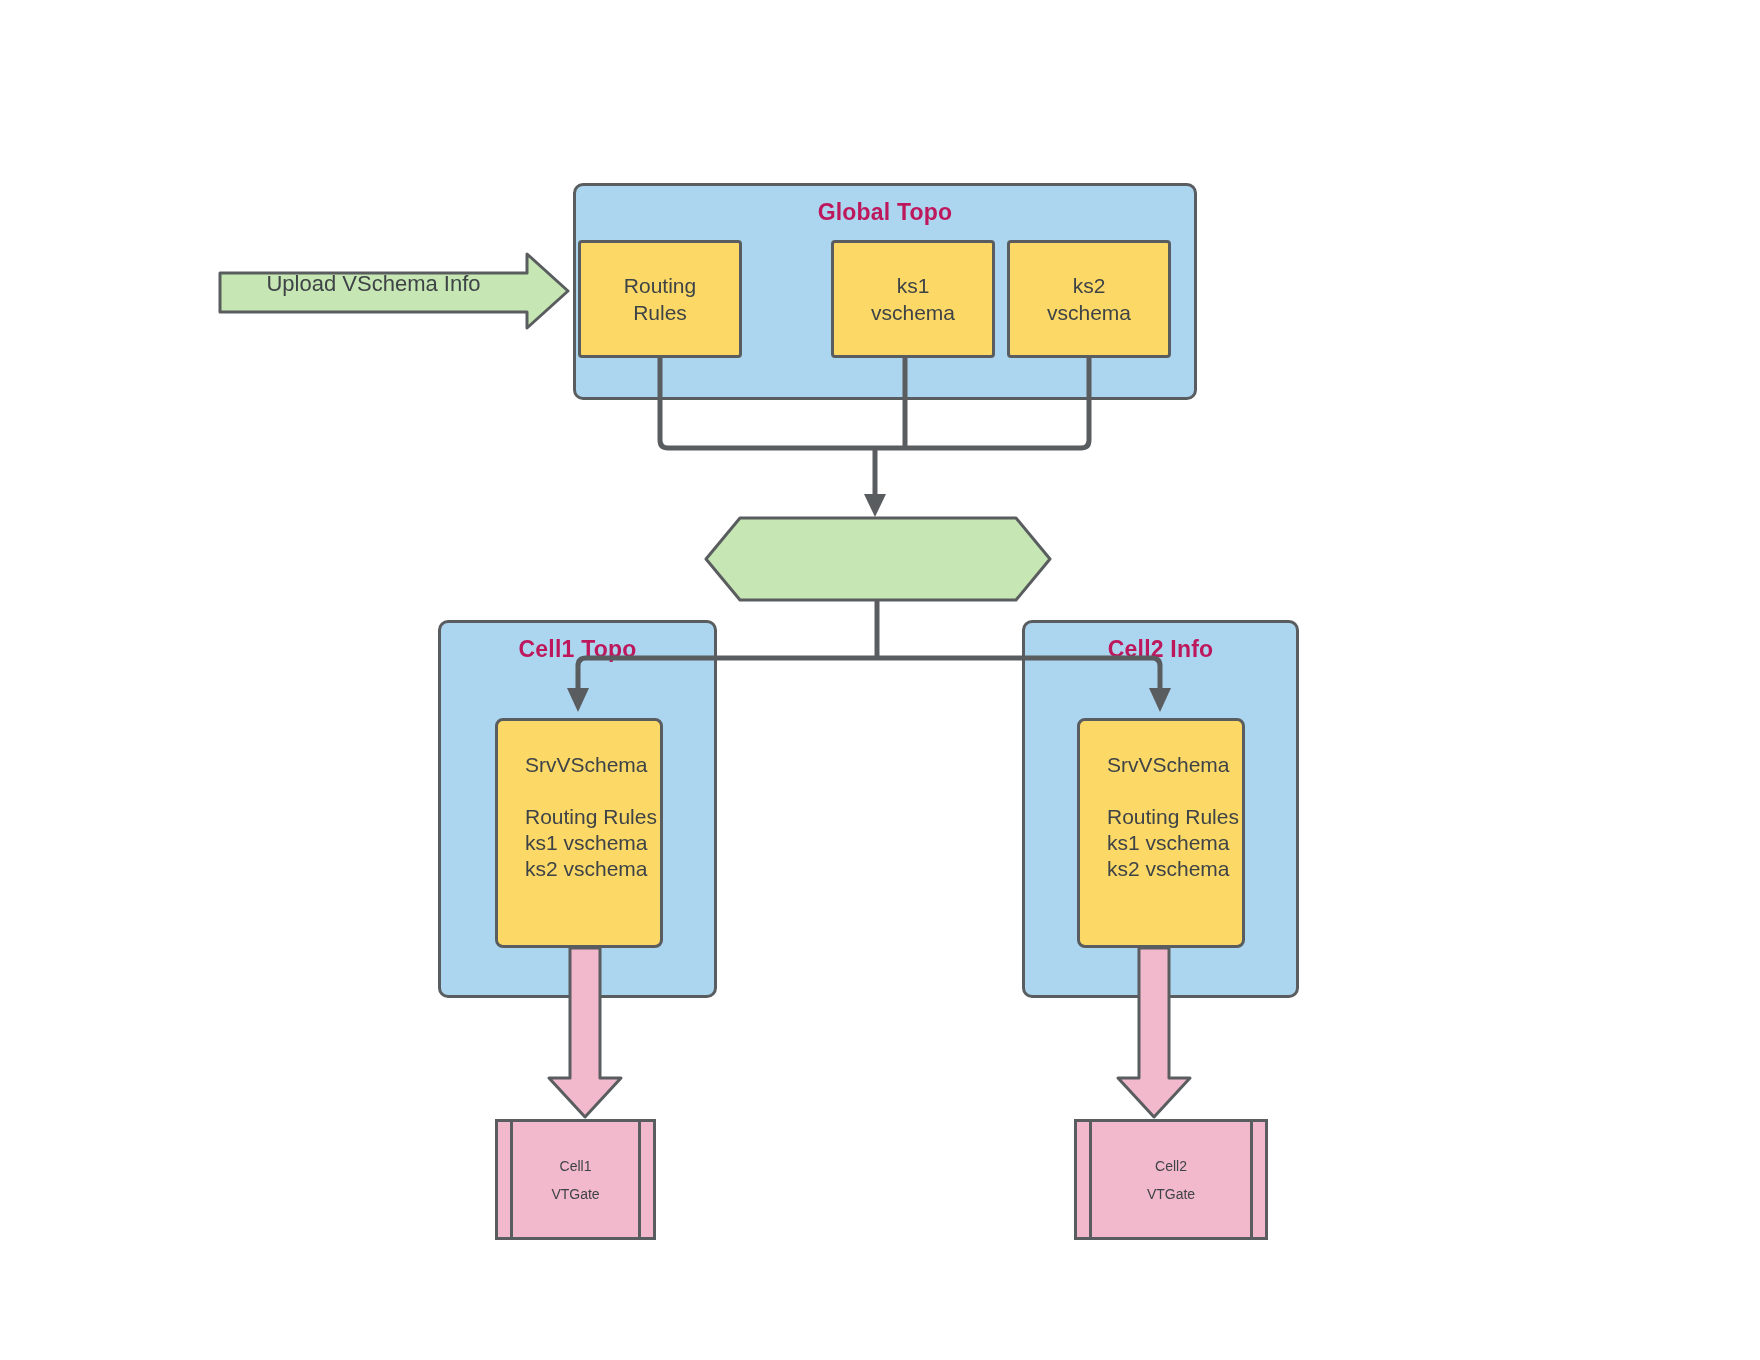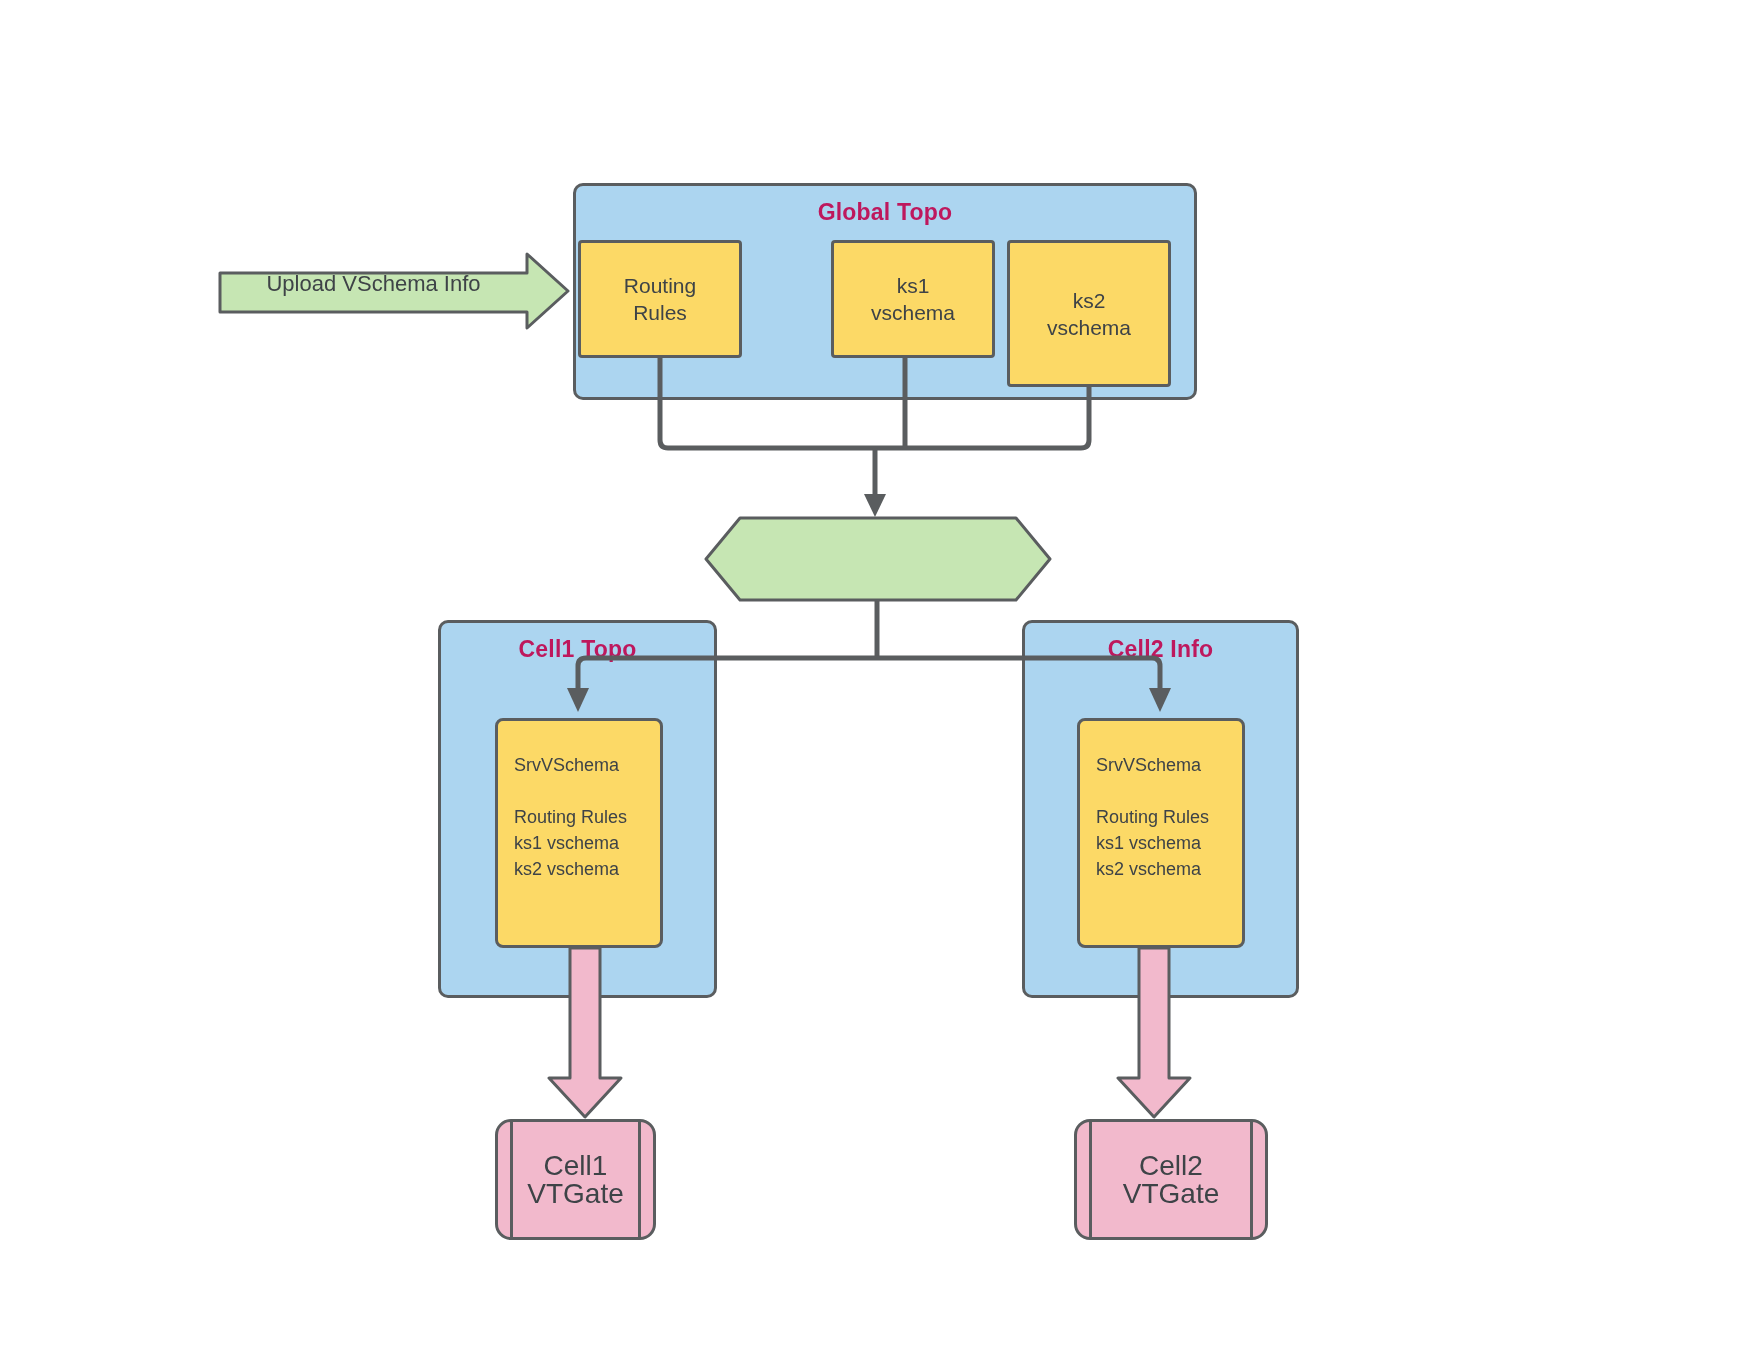--- a/index.html
+++ b/index.html
@@ -27,47 +27,47 @@
   
   .node{
     background:var(--yellow_fill,#fcd966);
     border:3px solid var(--stroke,#5a5d5f);
     border-radius:4px;
     display:flex;align-items:center;justify-content:center;text-align:center;
     font-size:21px;line-height:27px;white-space:pre-line;
   }
   .node-rr {left:578px;top:240px;width:164px;height:118px;}
   .node-ks1{left:783px;top:240px;width:164px;height:118px;margin-left:48px;}
-  .node-ks2{left:1007px;top:240px;width:164px;height:147px;}
+  .node-ks2{left:1007px;top:240px;width:164px;height:118px;}
 
   .srv-node{
     background:var(--yellow_fill,#fcd966);
     border:3px solid var(--stroke,#5a5d5f);
     border-radius:8px;
-    font-size:18px;line-height:26px;white-space:pre-line;
-    padding:31px 0 0 16px;text-align:left;
+    font-size:21px;line-height:26px;white-space:pre-line;
+    padding:31px 0 0 27px;text-align:left;
   }
   .srv1{left:495px;top:718px;width:168px;height:230px;}
   .srv2{left:1077px;top:718px;width:168px;height:230px;}
 
   
   .shape-label{
     position:absolute;display:flex;align-items:center;justify-content:center;
     text-align:center;white-space:pre-line;pointer-events:none;
   }
   .upload-label{left:220px;top:271px;width:307px;height:26px;font-size:22px;}
   .hex-label{left:706px;top:518px;width:344px;height:82px;font-size:22px;}
 
   
   .vtgate{
     background:var(--pink_fill,#f2b9cc);
     border:3px solid var(--stroke,#5a5d5f);
-    border-radius:16px;
+    border-radius:0;
     display:flex;align-items:center;justify-content:center;text-align:center;
-    font-size:28px;line-height:28px;white-space:pre-line;
+    font-size:14px;line-height:28px;white-space:pre-line;
   }
   .vtgate1{left:495px;top:1119px;width:161px;height:121px;}
   .vtgate2{left:1074px;top:1119px;width:194px;height:121px;}
   .side-rule{position:absolute;top:0;bottom:0;width:3px;background:var(--stroke,#5a5d5f);}
   .side-rule.l{left:12px;} .side-rule.r{right:12px;}
 
   .conn{fill:none;stroke:var(--stroke,#5a5d5f);stroke-width:5;}
   .arrowhead{fill:var(--stroke,#5a5d5f);stroke:none;}
   .green-shape{fill:var(--green_fill,#c6e6b3);stroke:var(--stroke,#5a5d5f);stroke-width:3;stroke-linejoin:round;}
   .pink-shape{fill:var(--pink_fill,#f2b9cc);stroke:var(--stroke,#5a5d5f);stroke-width:3;stroke-linejoin:round;}

